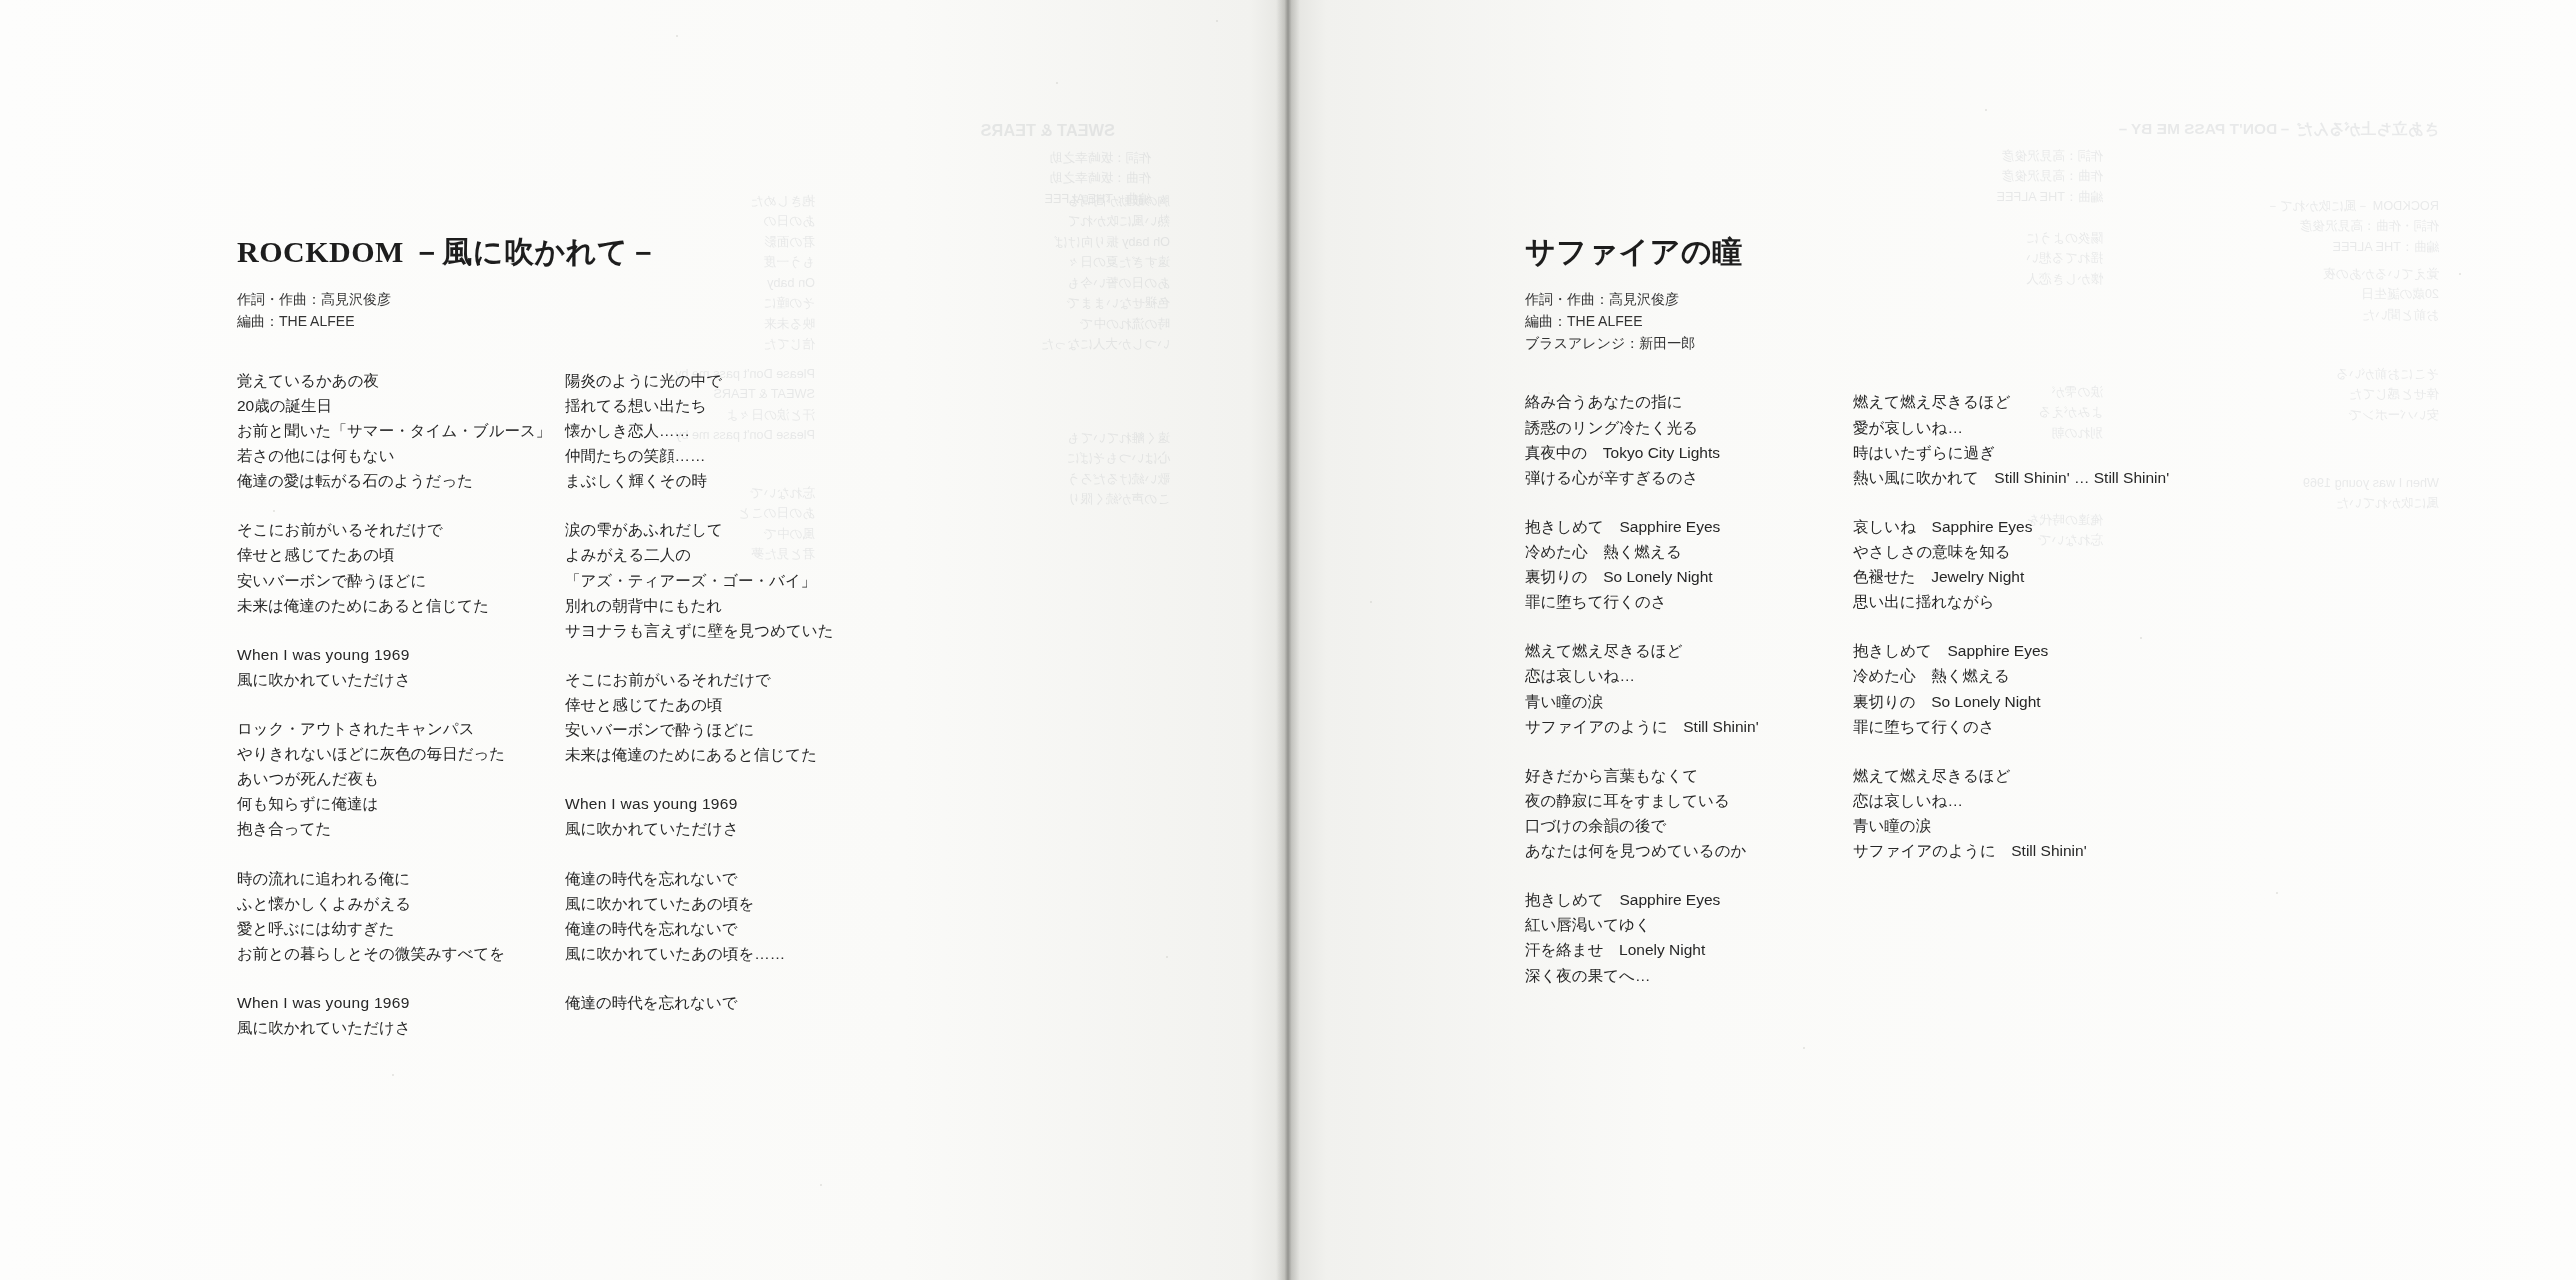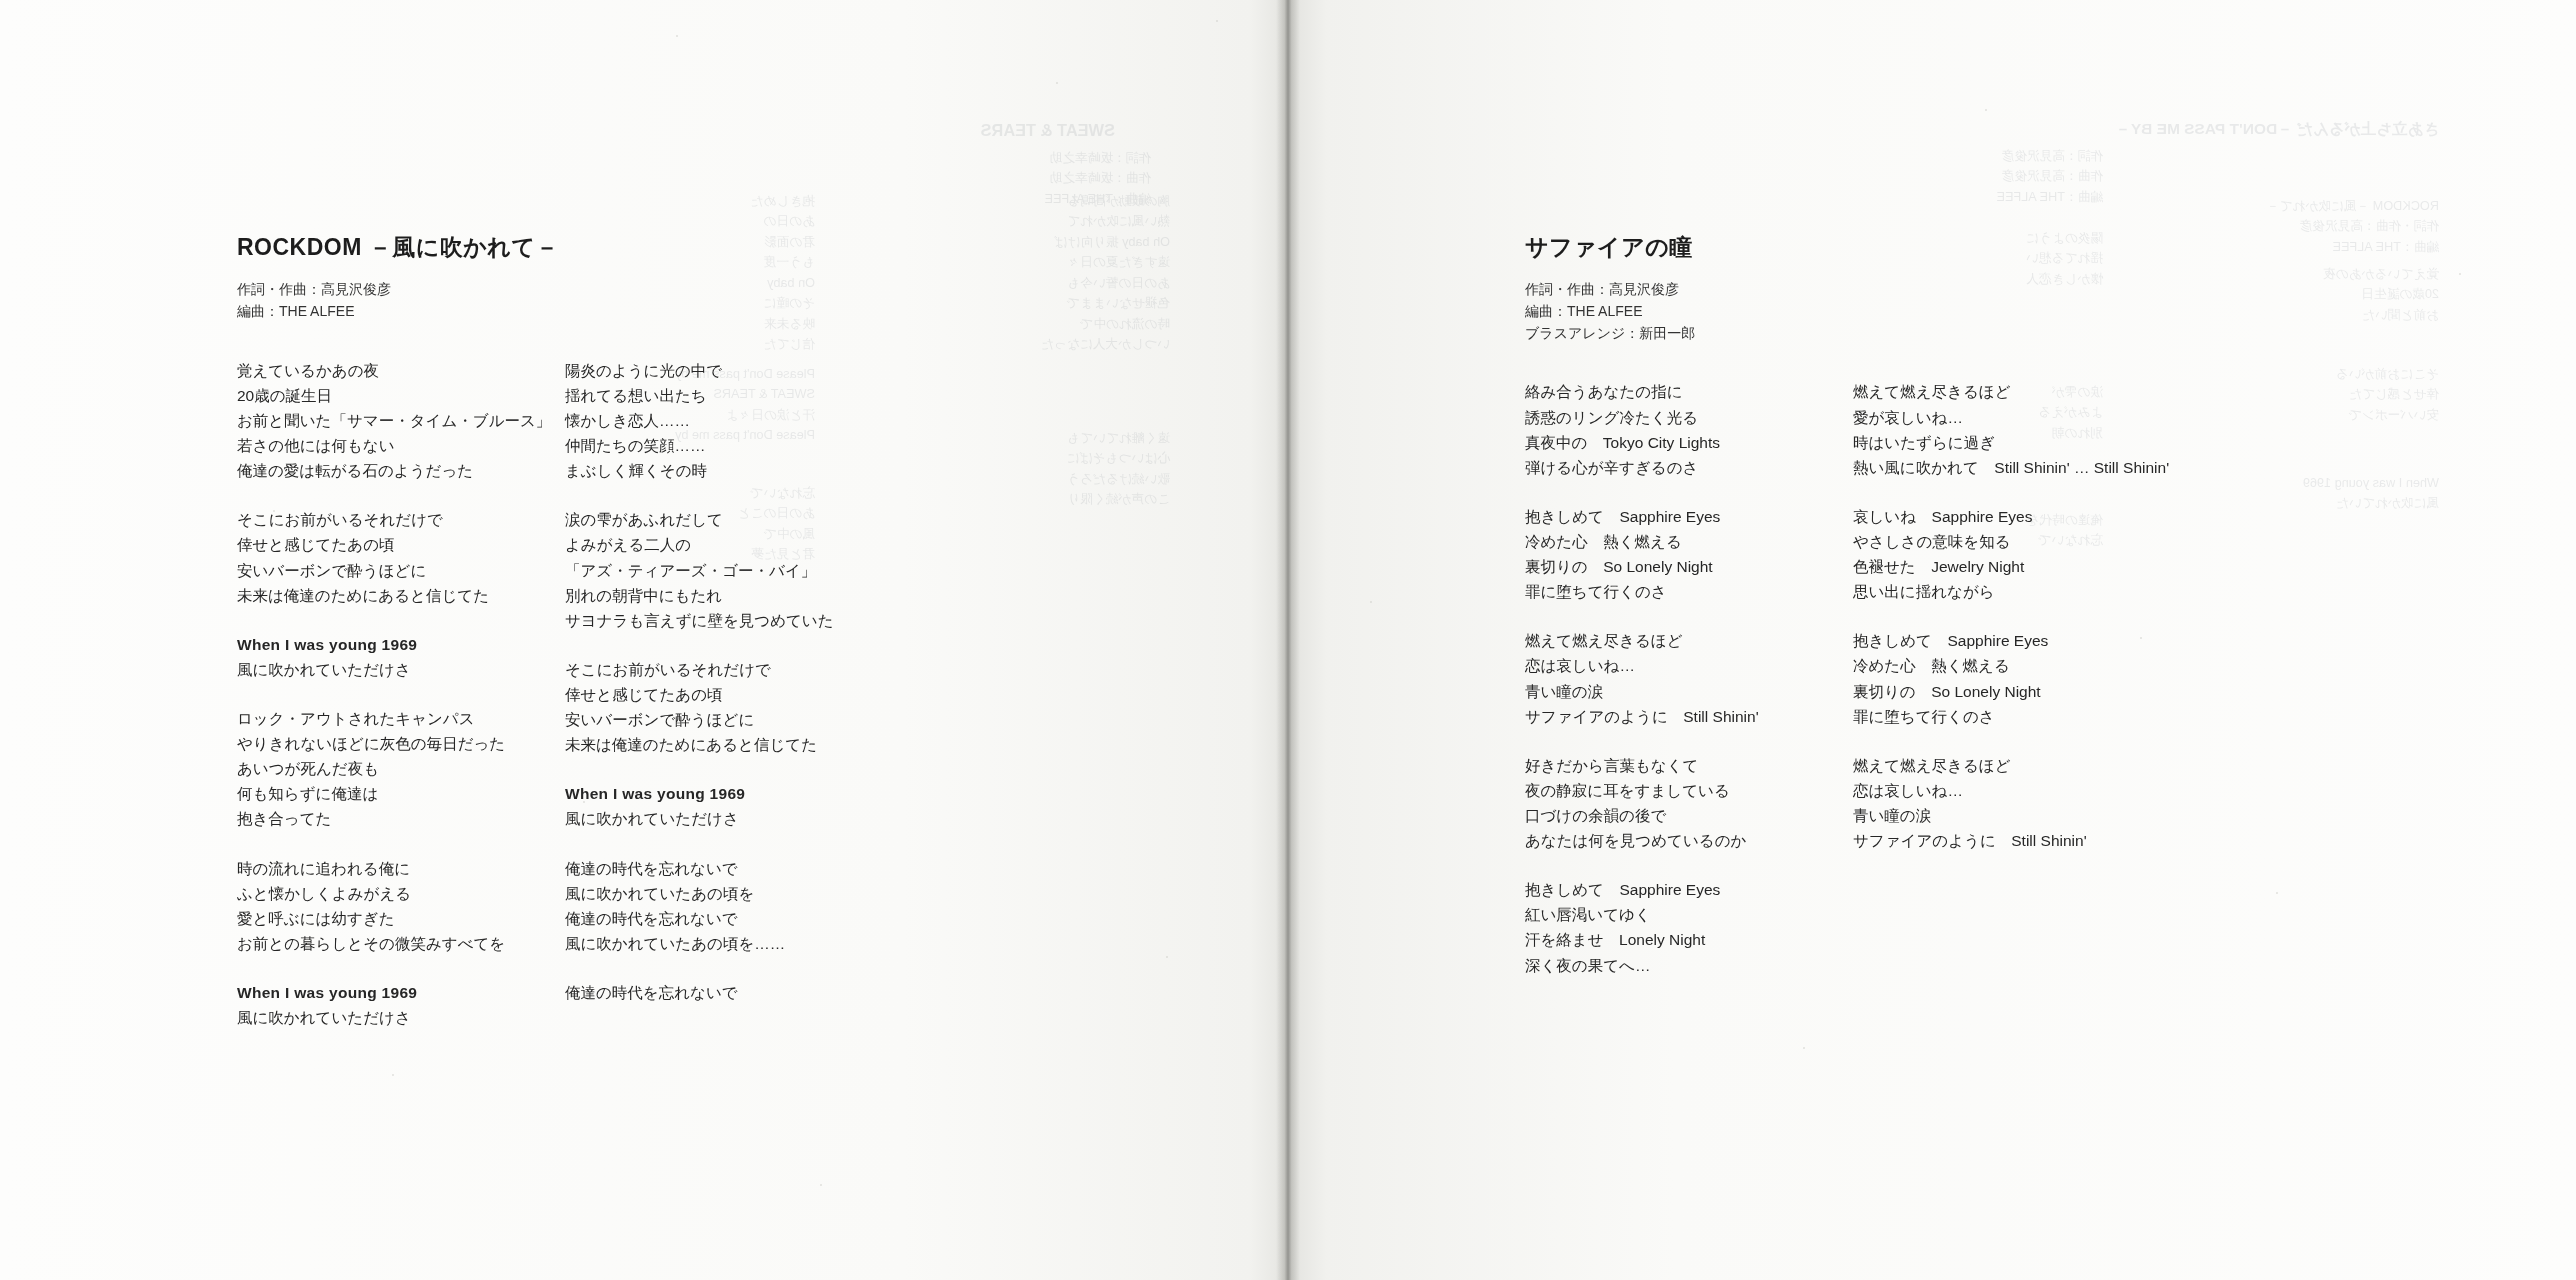--- a/index.html
+++ b/index.html
@@ -47,26 +47,27 @@
 
   
   .content {
     position: absolute;
     top: 232px;
   }
   .page.left .content { left: 237px; }
   .page.right .content { left: 237px; }
 
   .song-title {
-    font-size: 23px;
+    font-size: 30px;
     font-weight: bold;
     letter-spacing: 0.5px;
     color: #1d1d1d;
     margin: 0 0 16.4px 0;
     white-space: nowrap;
+    font-family: Liberation Serif, serif;
   }
   .credits {
     font-size: 14px;
     line-height: 1.55;
     color: #333;
     margin-bottom: 35px;
   }
   .credits div { white-space: nowrap; }
 
   .columns {
@@ -81,21 +82,21 @@
   .stanza {
     margin-bottom: 24px;
   }
   .line {
     font-size: 15.5px;
     line-height: 1.62;
     color: #262626;
     white-space: pre;
   }
   .line.en {
-    font-weight: bold;
+    font-weight: normal;
     letter-spacing: 0.3px;
   }
 
   
   .ghost {
     position: absolute;
     inset: 0;
     pointer-events: none;
     opacity: 0.115;
     filter: blur(0.4px);

